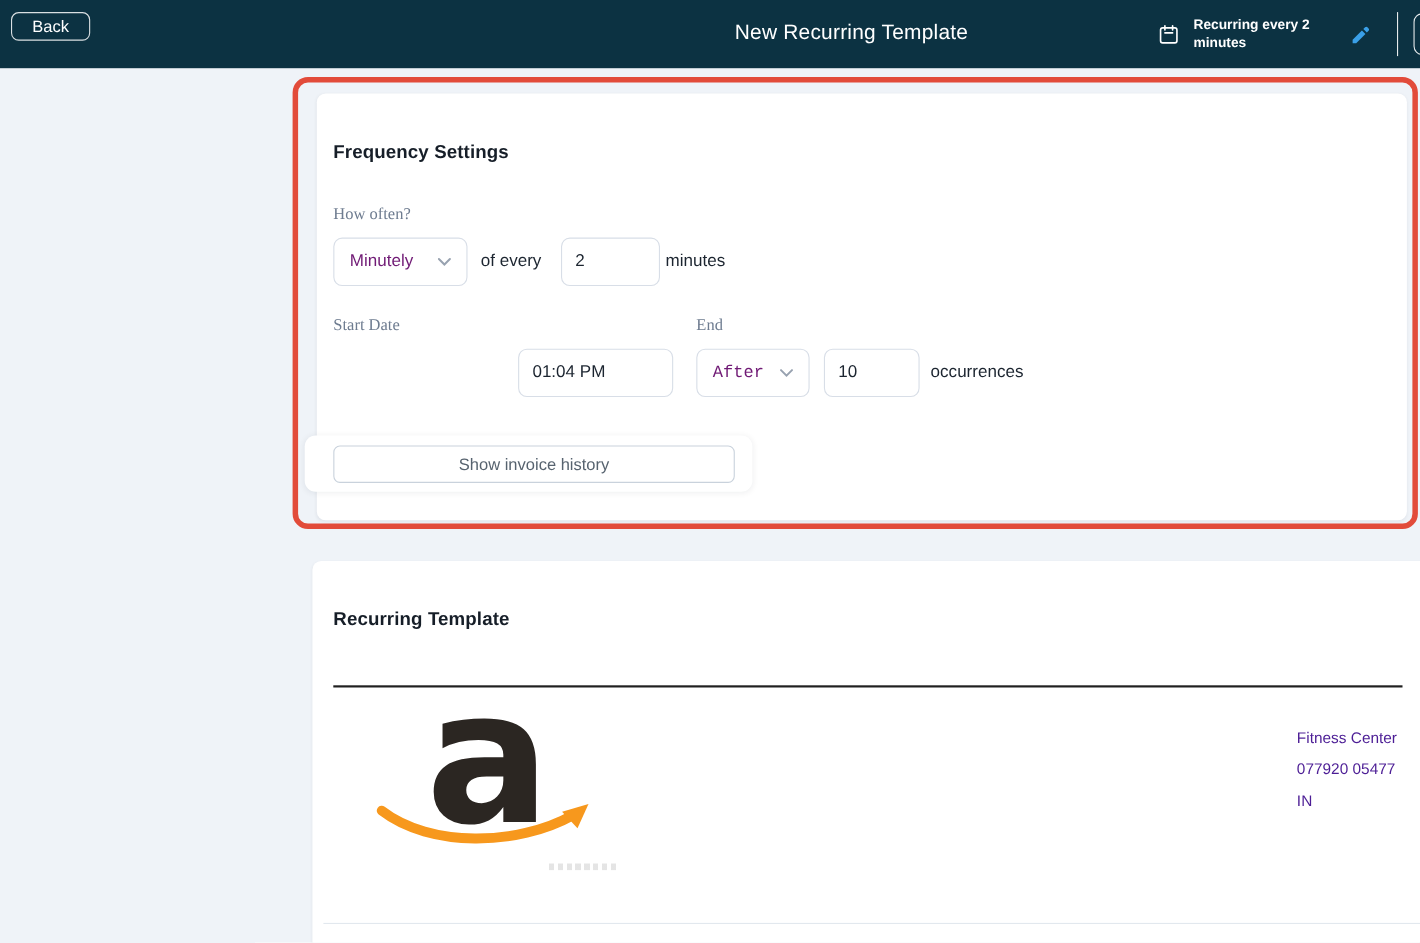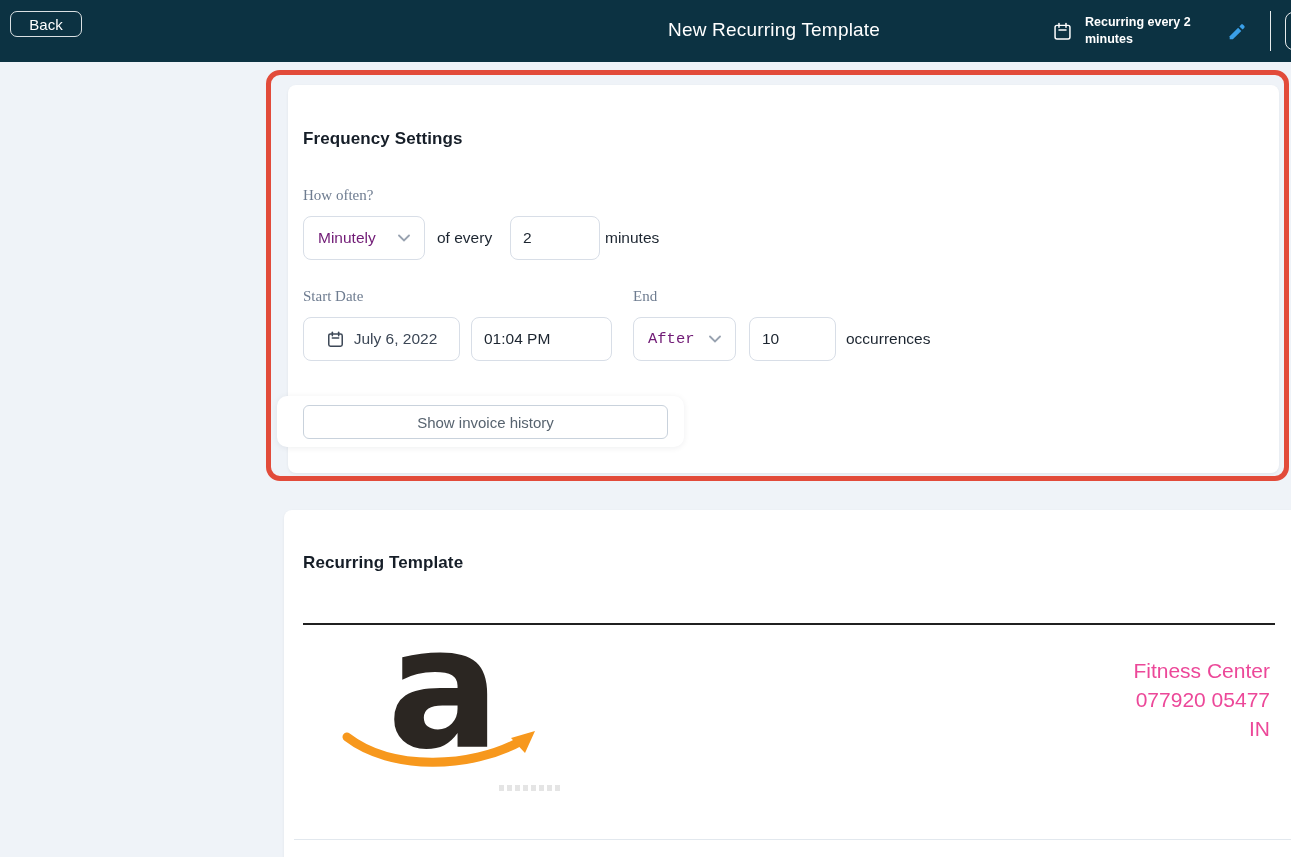--- a/index.html
+++ b/index.html
@@ -121,22 +121,22 @@
     font-family:"DejaVu Sans", sans-serif; font-weight:700;
     font-size:168px; color:#2b2622; letter-spacing:-4px;
   }
   #amazon-smile { position:absolute; left:0px; top:70px; }
   #logo-watermark {
     position:absolute; left:160px; top:132px; width:62px; height:6px;
     background:repeating-linear-gradient(90deg,#cfcfcf 0 5px, transparent 5px 8px);
     opacity:.55;
   }
   #client-block {
-    position:absolute; right:21px; top:146px; text-align:right;
-    font-size:21px; color:#ec4899; line-height:29px;
+    position:absolute; right:21px; top:146px; 
+    font-size:14px; color:#4c1d95; line-height:29px;
   }
   #tmpl-rule-light {
     position:absolute; left:10px; top:329px; width:997px; height:1px;
     background:#e2e8ee;
   }
 
   svg { display:block; }
 </style>
 </head>
 <body>
@@ -191,31 +191,20 @@
 
     <div id="of-every-label" class="inline-text">of every</div>
 
     <input id="interval-input" class="num" type="text" readonly="" value="2" style="">
 
     <div id="minutes-label" class="inline-text">minutes</div>
 
     <div id="start-date-label" class="field-label">Start Date</div>
     <div id="end-label" class="field-label">End</div>
 
-    <div id="date-btn" class="ctl">
-      <span>
-        <svg width="19" height="19" viewBox="0 0 24 24" fill="none" stroke="#3c4756" stroke-width="1.9" stroke-linecap="round">
-          <rect x="3.5" y="5" width="17" height="15.5" rx="2.2"></rect>
-          <line x1="8" y1="2.8" x2="8" y2="7.2"></line>
-          <line x1="16" y1="2.8" x2="16" y2="7.2"></line>
-          <line x1="8" y1="10.2" x2="16" y2="10.2"></line>
-        </svg>
-      </span>
-      <span>July 6, 2022</span>
-    </div>
 
     <input id="time-input" class="num" type="text" readonly="" value="01:04 PM" style="">
 
     <div id="end-select" class="ctl select">
       <span>After</span>
       <span>
         <svg width="12" height="8" viewBox="0 0 12 8" fill="none" stroke="#98a2b0" stroke-width="1.8" stroke-linecap="round">
           <polyline points="1,1.5 6,6.5 11,1.5"></polyline>
         </svg>
       </span>

